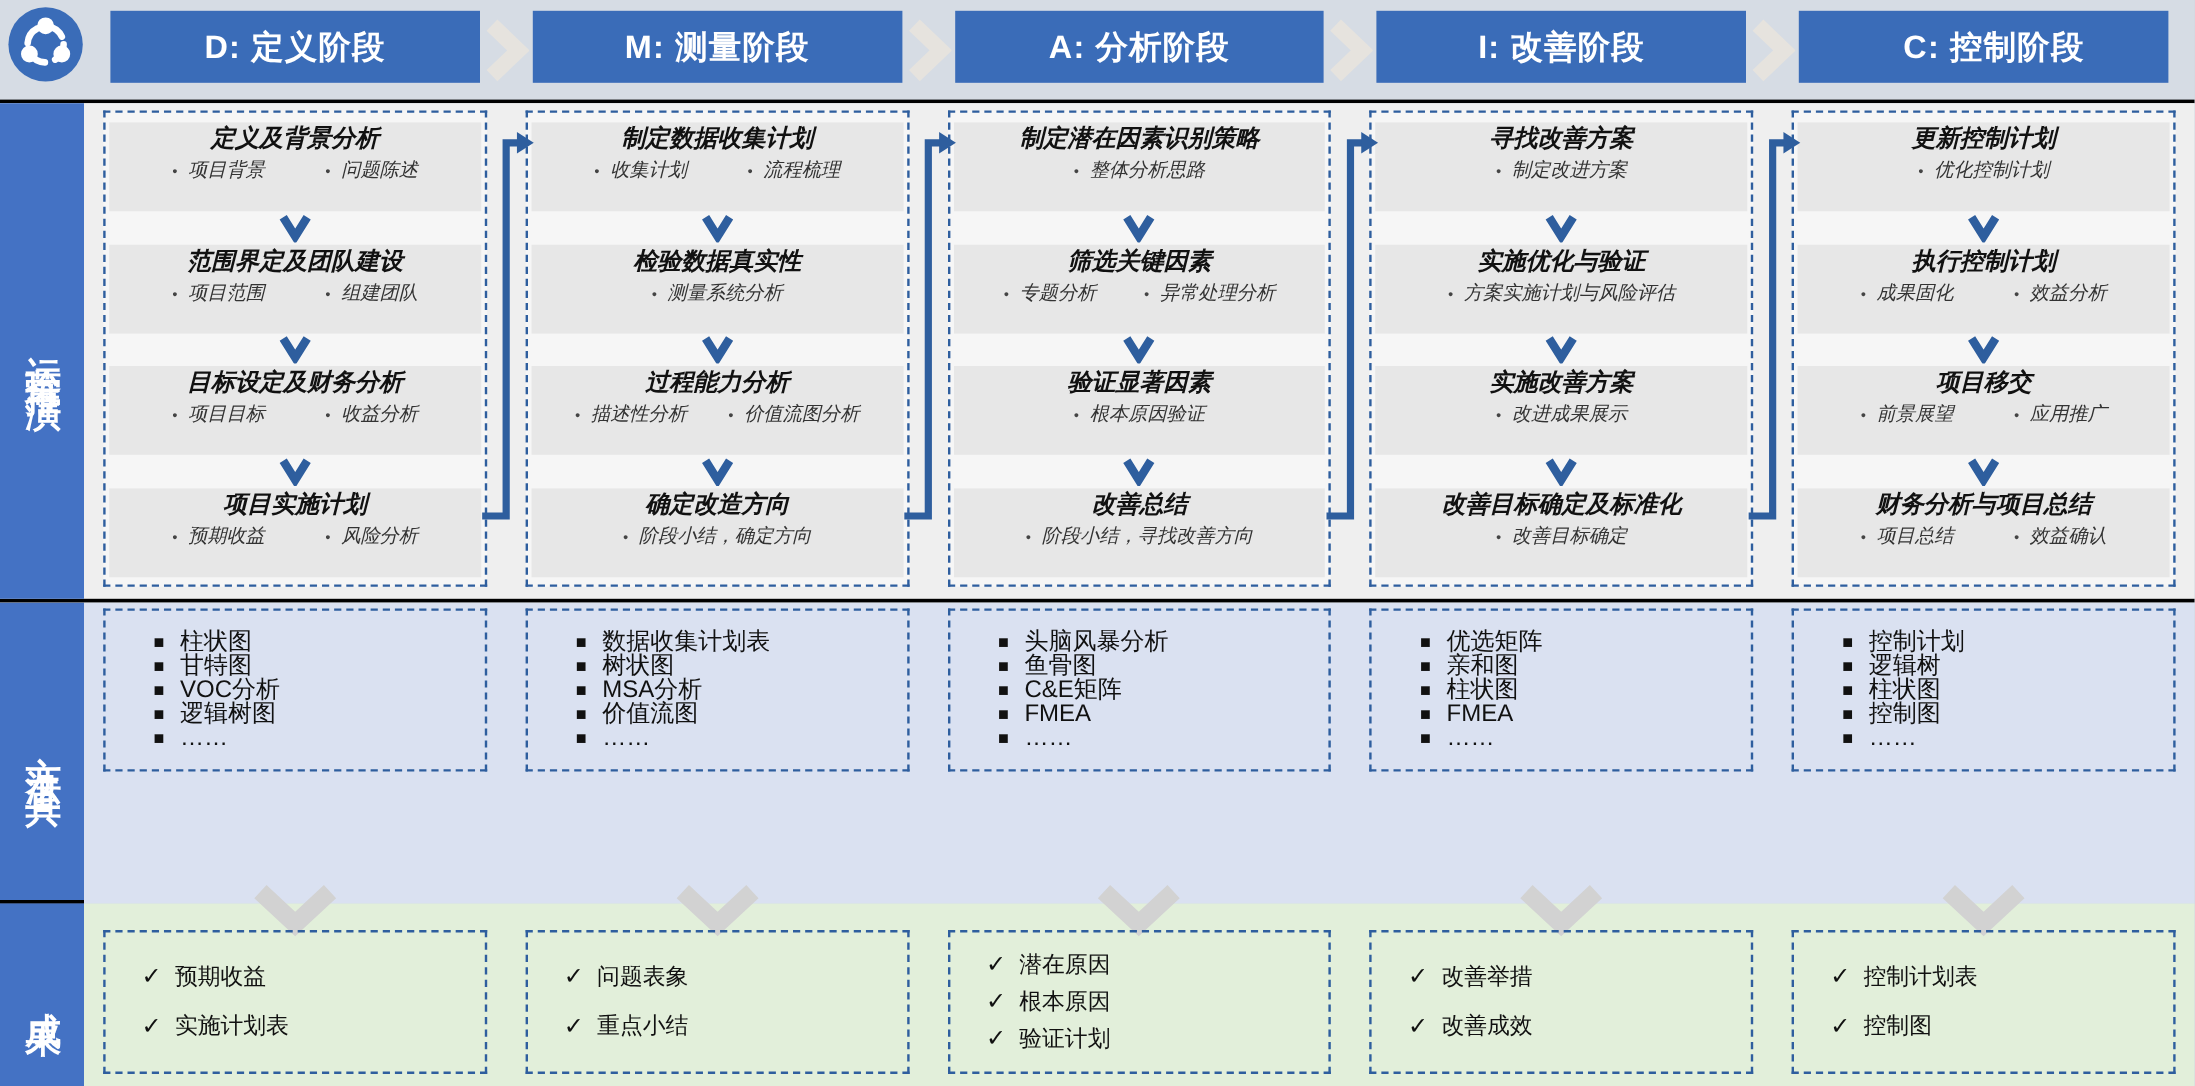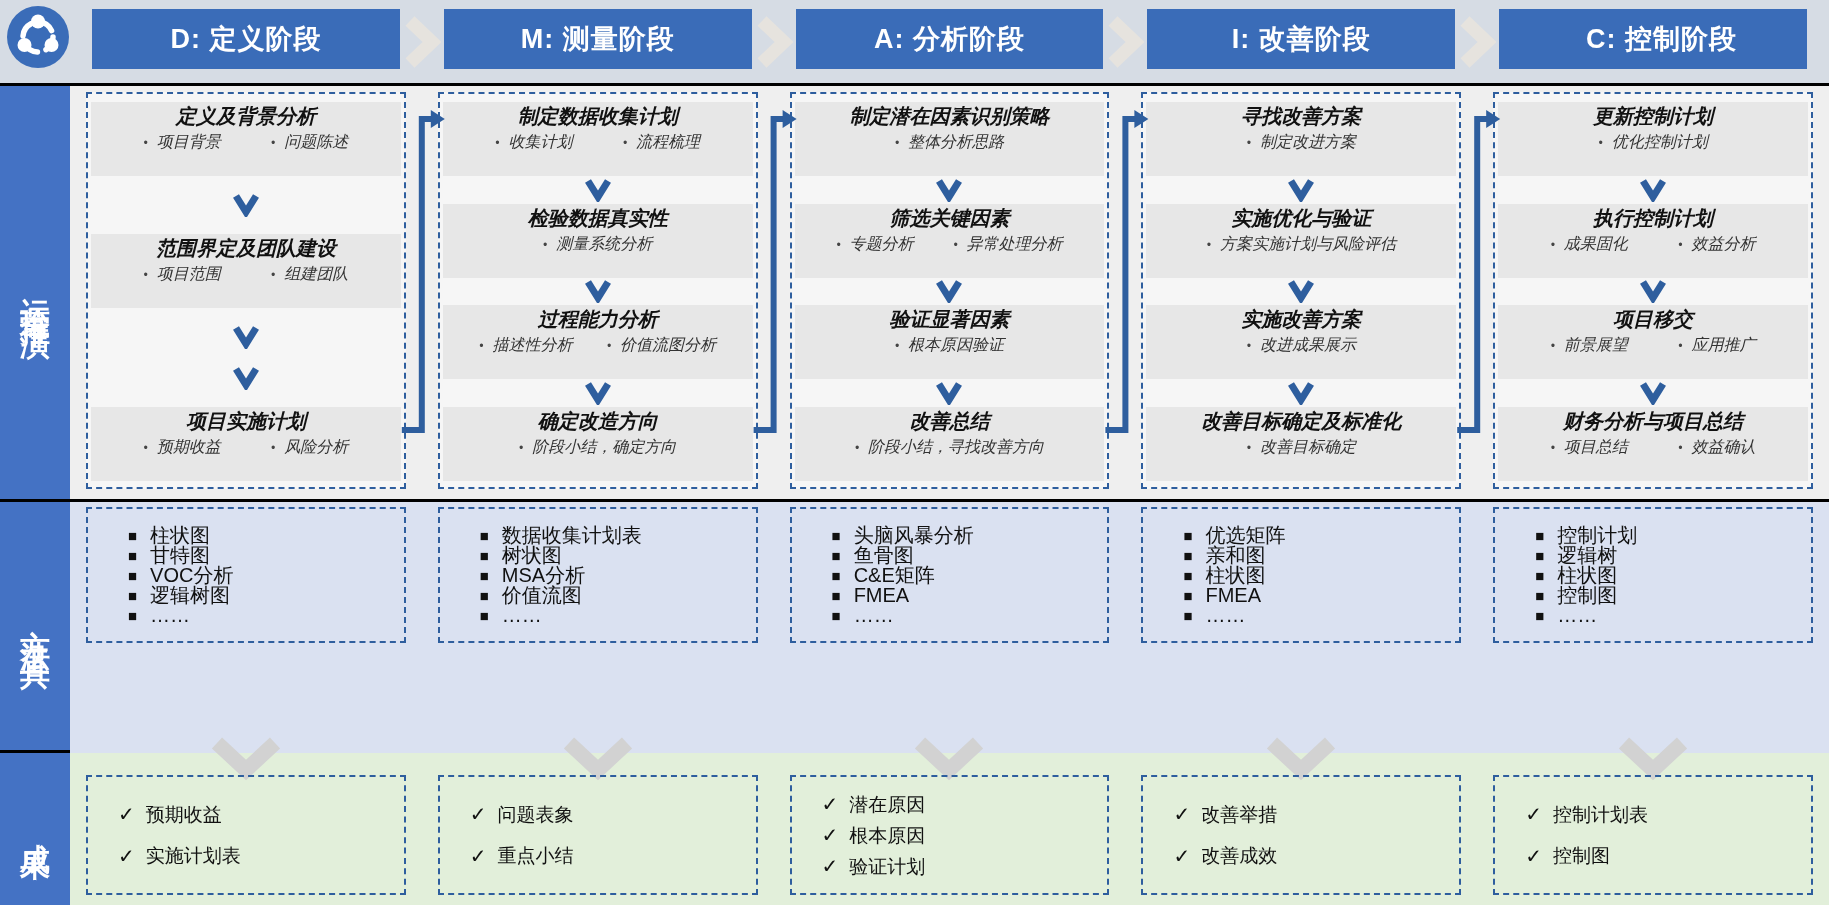--- a/index.html
+++ b/index.html
@@ -114,20 +114,27 @@
           <div class="step">
             <div class="step-title">范围界定及团队建设</div>
             <div class="step-bullets">
               <span class="bullet"><span class="dot">•</span><span>项目范围</span></span>
               <span class="bullet"><span class="dot">•</span><span>组建团队</span></span>
             </div>
           </div>
           <div class="step-arrow"><svg viewBox="0 0 30 24" width="30" height="24">
               <path d="M5 3 L15 19 L25 3" fill="none" stroke="#2E5E9E" stroke-width="7"></path>
             </svg></div>
+          <div class="step">
+            <div class="step-title">目标设定及财务分析</div>
+            <div class="step-bullets">
+              <span class="bullet"><span class="dot">•</span><span>项目目标</span></span>
+              <span class="bullet"><span class="dot">•</span><span>收益分析</span></span>
+            </div>
+          </div>
           <div class="step-arrow"><svg viewBox="0 0 30 24" width="30" height="24">
               <path d="M5 3 L15 19 L25 3" fill="none" stroke="#2E5E9E" stroke-width="7"></path>
             </svg></div>
           <div class="step">
             <div class="step-title">项目实施计划</div>
             <div class="step-bullets">
               <span class="bullet"><span class="dot">•</span><span>预期收益</span></span>
               <span class="bullet"><span class="dot">•</span><span>风险分析</span></span>
             </div>
           </div>

